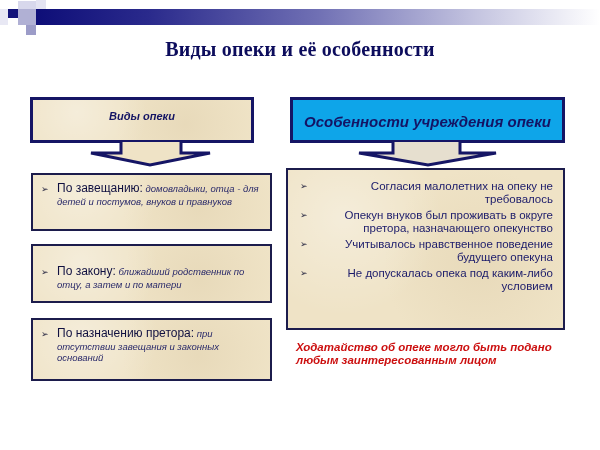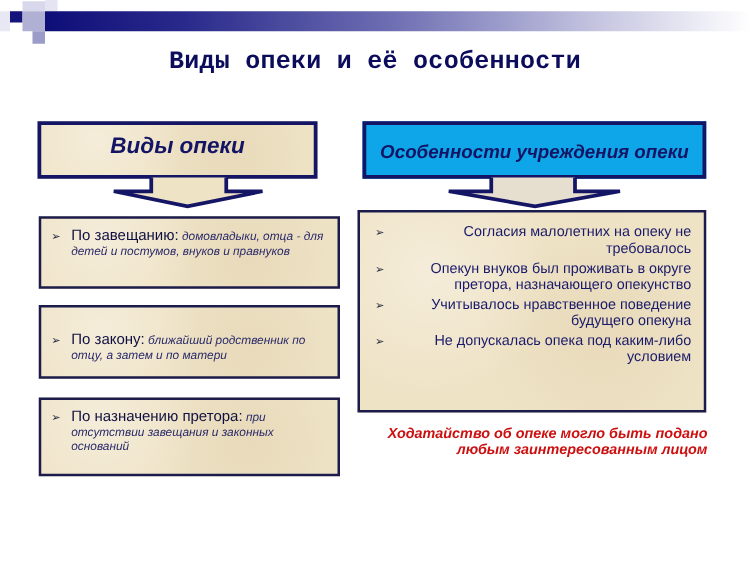--- a/index.html
+++ b/index.html
@@ -16,41 +16,41 @@
     .sq { position: absolute; }
     .sq1 { left: 8px; top: 9px; width: 10px; height: 9px; background: #14147a; }
     .sq2 { left: 18px; top: 1px; width: 18px; height: 8px; background: #d8d8ec; }
     .sq3 { left: 18px; top: 9px; width: 18px; height: 16px; background: #b0b0d4; }
     .sq4 { left: 26px; top: 25px; width: 10px; height: 10px; background: #9c9cc8; }
     .sq5 { left: 0px; top: 9px; width: 8px; height: 16px; background: #e8e8f4; }
     .sq6 { left: 36px; top: 0px; width: 10px; height: 9px; background: #e4e4f2; }
 
     .title {
       position: absolute; left: 0; top: 38px; width: 600px; text-align: center;
-      font-family: Liberation Mono, monospace; font-weight: bold; font-size: 20px;
+      font-family: Liberation Serif, serif; font-weight: bold; font-size: 20px;
       color: #0c0c5c; letter-spacing: 0.2px;
     }
 
     .paper {
       background-color: #efe3c6;
       background-image:
         radial-gradient(circle at 20% 30%, rgba(255,255,255,0.35) 0, rgba(255,255,255,0) 40%),
         radial-gradient(circle at 70% 60%, rgba(210,190,150,0.25) 0, rgba(210,190,150,0) 45%);
     }
     .paper-grey {
       background-color: #0ea5e9;
     }
 
     .hdr {
       position: absolute; box-sizing: border-box;
       border: 3px solid #151565;
       display: flex; align-items: center; justify-content: center; text-align: center;
       font-weight: bold; font-style: italic; color: #141464;
     }
-    .hdr-left { left: 30px; top: 97px; width: 224px; height: 46px; font-size: 18px; padding-bottom: 8px; }
+    .hdr-left { left: 30px; top: 97px; width: 224px; height: 46px; font-size: 11px; padding-bottom: 8px; }
     .hdr-right { left: 290px; top: 97px; width: 275px; height: 46px; font-size: 15px; line-height: 15px; padding-top: 2px; }
 
     .arrow { position: absolute; }
 
     .box {
       position: absolute; box-sizing: border-box;
       border: 2px solid #1c1c4c;
       color: #1a1a5a;
     }
     .lbox { left: 31px; width: 241px; padding: 6px 6px 0 8px; }
@@ -63,21 +63,21 @@
     }
     .ltext { font-size: 9.5px; font-style: italic; line-height: 11px; color: #2a2a6a; }
     .lead { font-style: normal; font-size: 12px; color: #101040; line-height: 15px; }
 
     .rbox { left: 286px; top: 168px; width: 279px; height: 162px; padding: 10px 10px 0 12px; }
     .ritem { display: flex; margin-bottom: 3px; }
     .ritem .bullet { width: 22px; padding-top: 1px; }
     .rtext { font-size: 11.5px; line-height: 13px; color: #1a1a6a; text-align: right; }
 
     .note {
-      position: absolute; left: 296px; top: 341px; width: 270px; text-align: right;
+      position: absolute; left: 296px; top: 341px; width: 270px; text-align: left;
       color: #cc1010; font-weight: bold; font-style: italic; font-size: 11.5px; line-height: 13px;
     }
   </style>
 </head>
 <body>
 
 <div>
   <div class="sq sq5"></div>
   <div class="sq sq1"></div>
   <div class="sq sq2"></div>

